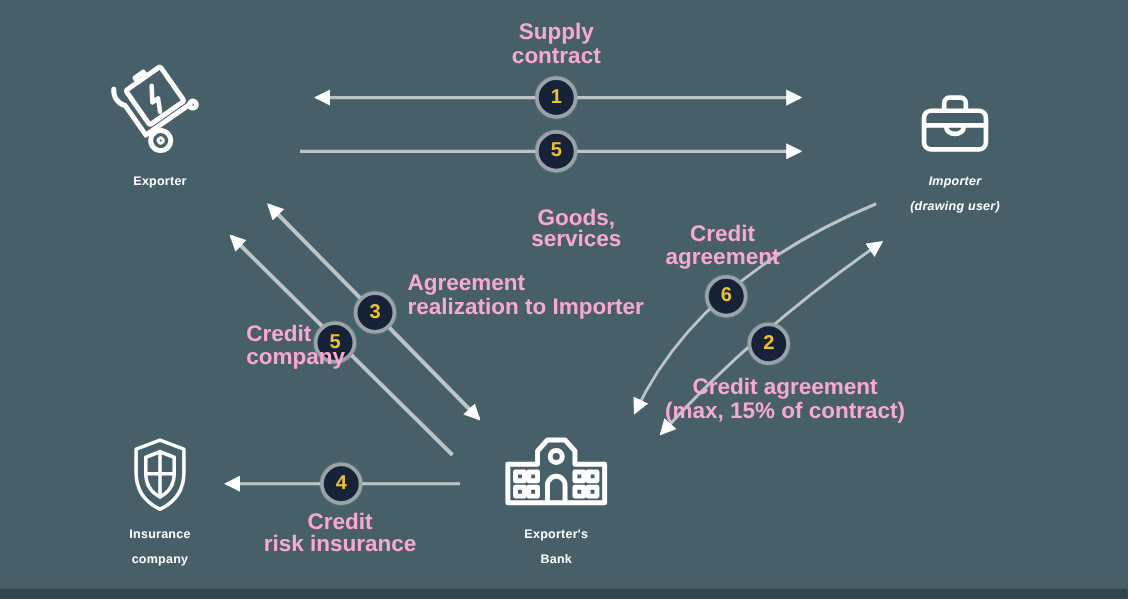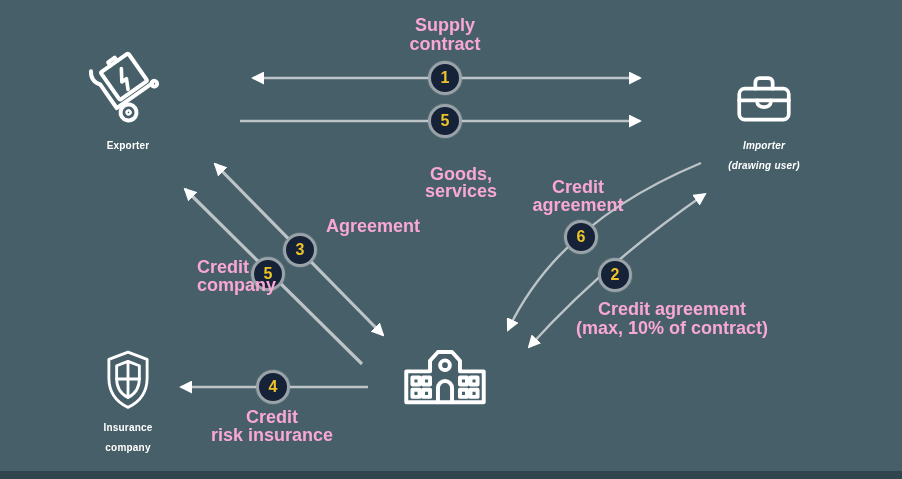--- a/index.html
+++ b/index.html
@@ -141,51 +141,56 @@
         <rect x="13" y="54" width="8" height="8"></rect>
         <rect x="25" y="54" width="8" height="8"></rect>
         <rect x="67" y="40" width="8" height="8"></rect>
         <rect x="79" y="40" width="8" height="8"></rect>
         <rect x="67" y="54" width="8" height="8"></rect>
         <rect x="79" y="54" width="8" height="8"></rect>
         <path d="M42,68 V52 a8,8 0 0 1 16,0 V68"></path>
       </g>
     </svg>
   </div>
+  <div class="entity-label" style="left:445px; top:418px; line-height:20px;">
+    <div>Exporter's</div>
+    <div>Bank</div>
+  </div>
 
   <div class="badge" style="left:445px; top:78px;">1</div>
   <div class="badge" style="left:445px; top:121px;">5</div>
   <div class="badge" style="left:300px; top:250px;">3</div>
   <div class="badge" style="left:268px; top:274px;">5</div>
   <div class="badge" style="left:581px; top:237px;">6</div>
   <div class="badge" style="left:615px; top:275px;">2</div>
   <div class="badge" style="left:273px; top:387px;">4</div>
 
   <div class="flow-label centered" style="left:445px; top:16px;">
     <div>Supply</div>
     <div>contract</div>
   </div>
   <div class="flow-label centered" style="left:461px; top:143px; line-height:17px;margin-top:23px;">
     <div>Goods,</div>
     <div>services</div>
   </div>
   <div class="flow-label" style="left:326px; top:217px;">
     <div>Agreement</div>
+    <div>realization to Importer</div>
   </div>
   <div class="flow-label" style="left:197px; top:258px; line-height:18px;">
     <div>Credit</div>
     <div>company</div>
   </div>
   <div class="flow-label centered" style="left:578px; top:178px; line-height:18px;">
     <div>Credit</div>
     <div>agreement</div>
   </div>
-  <div class="flow-label centered" style="left:672px; top:300px; line-height:18.5px;">
+  <div class="flow-label centered" style="left:628px; top:300px; line-height:18.5px;">
     <div>Credit agreement</div>
-    <div>(max, 10% of contract)</div>
+    <div>(max, 15% of contract)</div>
   </div>
   <div class="flow-label centered" style="left:272px; top:408px; line-height:18px;">
     <div>Credit</div>
     <div>risk insurance</div>
   </div>
 
   <div class="bottom-edge"></div>
 </div>
 
 </body></html>

